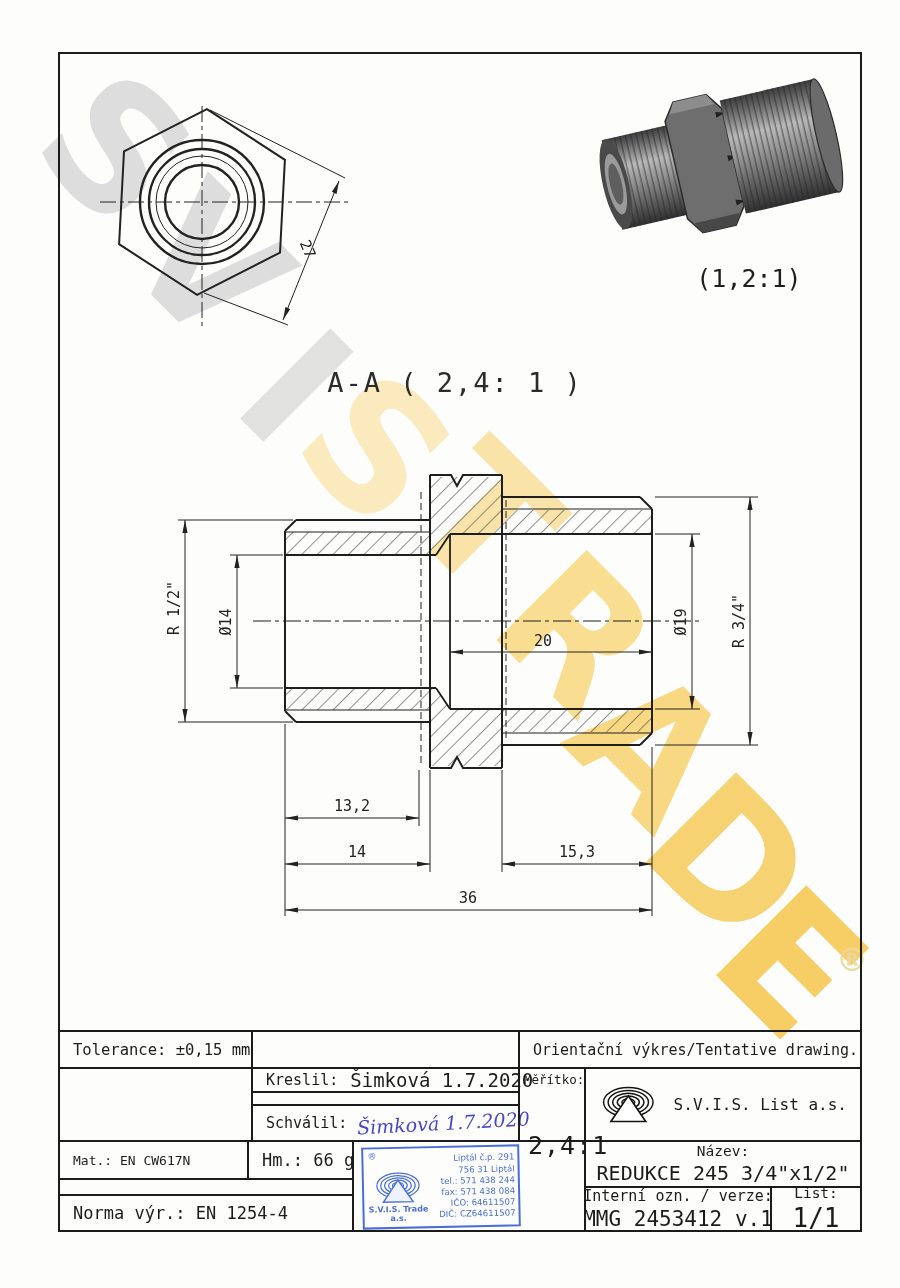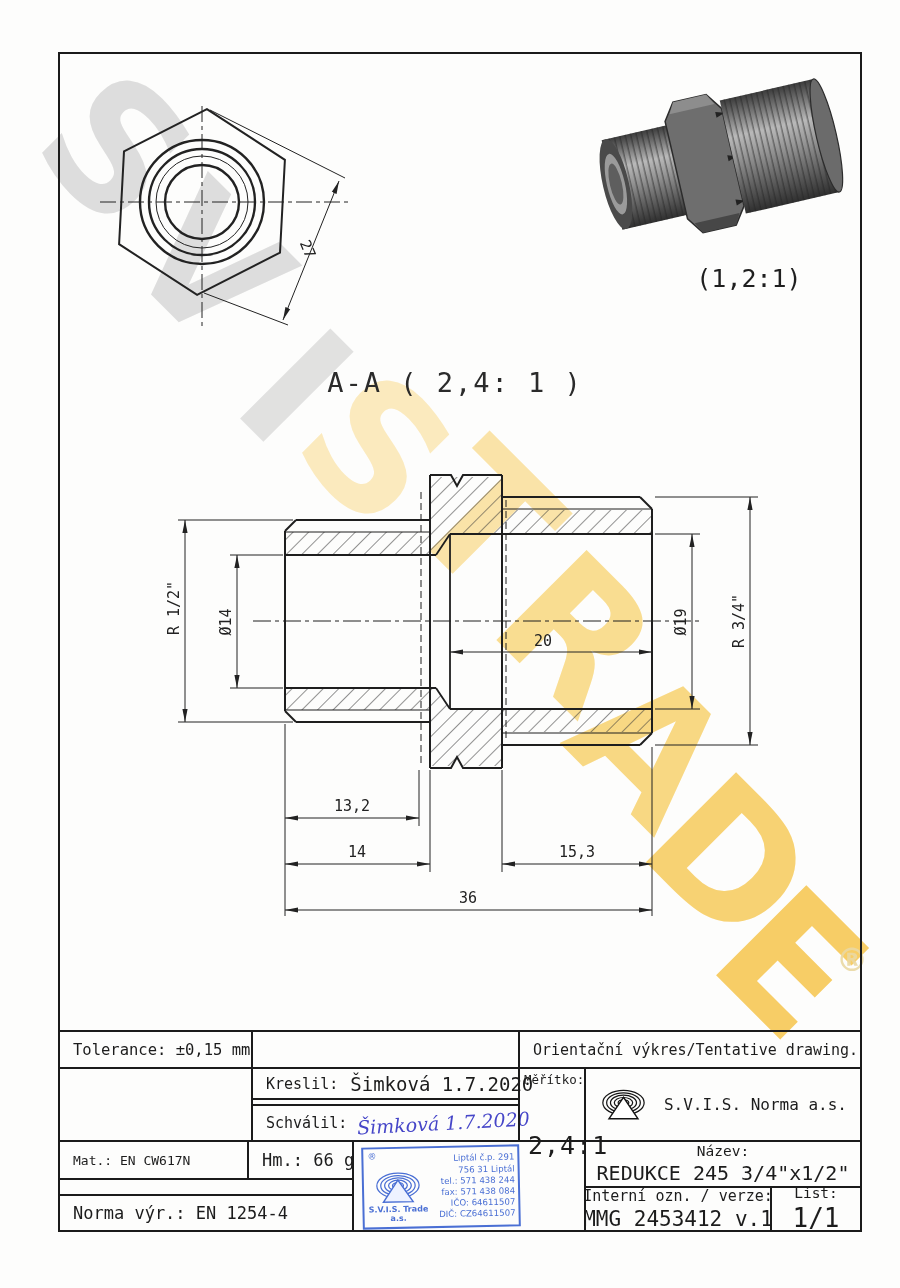--- a/index.html
+++ b/index.html
@@ -216,21 +216,21 @@
 
   <div class="cell" style="left:58px;top:1030px;width:195px;height:39px">
     <span style="font-size:15.5px">Tolerance: ±0,15 mm</span>
   </div>
   <div class="cell" style="left:251px;top:1030px;width:269px;height:39px"></div>
   <div class="cell" style="left:518px;top:1030px;width:344px;height:39px">
     <span style="font-size:15px">Orientační výkres/Tentative drawing.</span>
   </div>
 
   <div class="cell" style="left:58px;top:1067px;width:195px;height:75px"></div>
-  <div class="cell" style="left:251px;top:1067px;width:269px;height:33px">
+  <div class="cell" style="left:251px;top:1067px;width:269px;height:26px">
     <span class="lab">Kreslil:</span>
     <span class="val">Šimková 1.7.2020</span>
   </div>
   <div class="cell" style="left:251px;top:1104px;width:269px;height:38px">
     <span class="lab">Schválil:</span>
     <span class="handwriting">Šimková 1.7.2020</span>
   </div>
   <div class="cell meritko" style="left:518px;top:1067px;width:68px;height:75px">
     <span class="lab">Měřítko:</span>
     <span class="val">2,4:1</span>
@@ -239,21 +239,21 @@
     <svg width="62" height="46" viewBox="0 0 64 46">
       <g stroke="#141414" fill="none" stroke-width="1.6">
         <ellipse cx="32" cy="20" rx="27" ry="16"></ellipse>
         <ellipse cx="32" cy="20" rx="22" ry="12.8"></ellipse>
         <ellipse cx="32" cy="20" rx="17" ry="9.8"></ellipse>
         <ellipse cx="32" cy="20" rx="12" ry="6.8"></ellipse>
         <ellipse cx="32" cy="20" rx="7" ry="3.8"></ellipse>
       </g>
       <path d="M32,13 L13,41 L51,41 Z" fill="#fff" stroke="#141414" stroke-width="1.8"></path>
     </svg>
-    <span style="font-size:16px">S.V.I.S. Norma a.s.</span>
+    <span style="font-size:16px">S.V.I.S. List a.s.</span>
   </div>
 
   <div class="cell" style="left:58px;top:1140px;width:191px;height:40px">
     <span style="font-size:13px">Mat.: EN CW617N</span>
   </div>
   <div class="cell" style="left:247px;top:1140px;width:107px;height:40px">
     <span style="font-size:17px">Hm.: 66 g</span>
   </div>
   <div class="cell" style="left:58px;top:1178px;width:296px;height:18px"></div>
   <div class="cell" style="left:58px;top:1194px;width:296px;height:38px">

